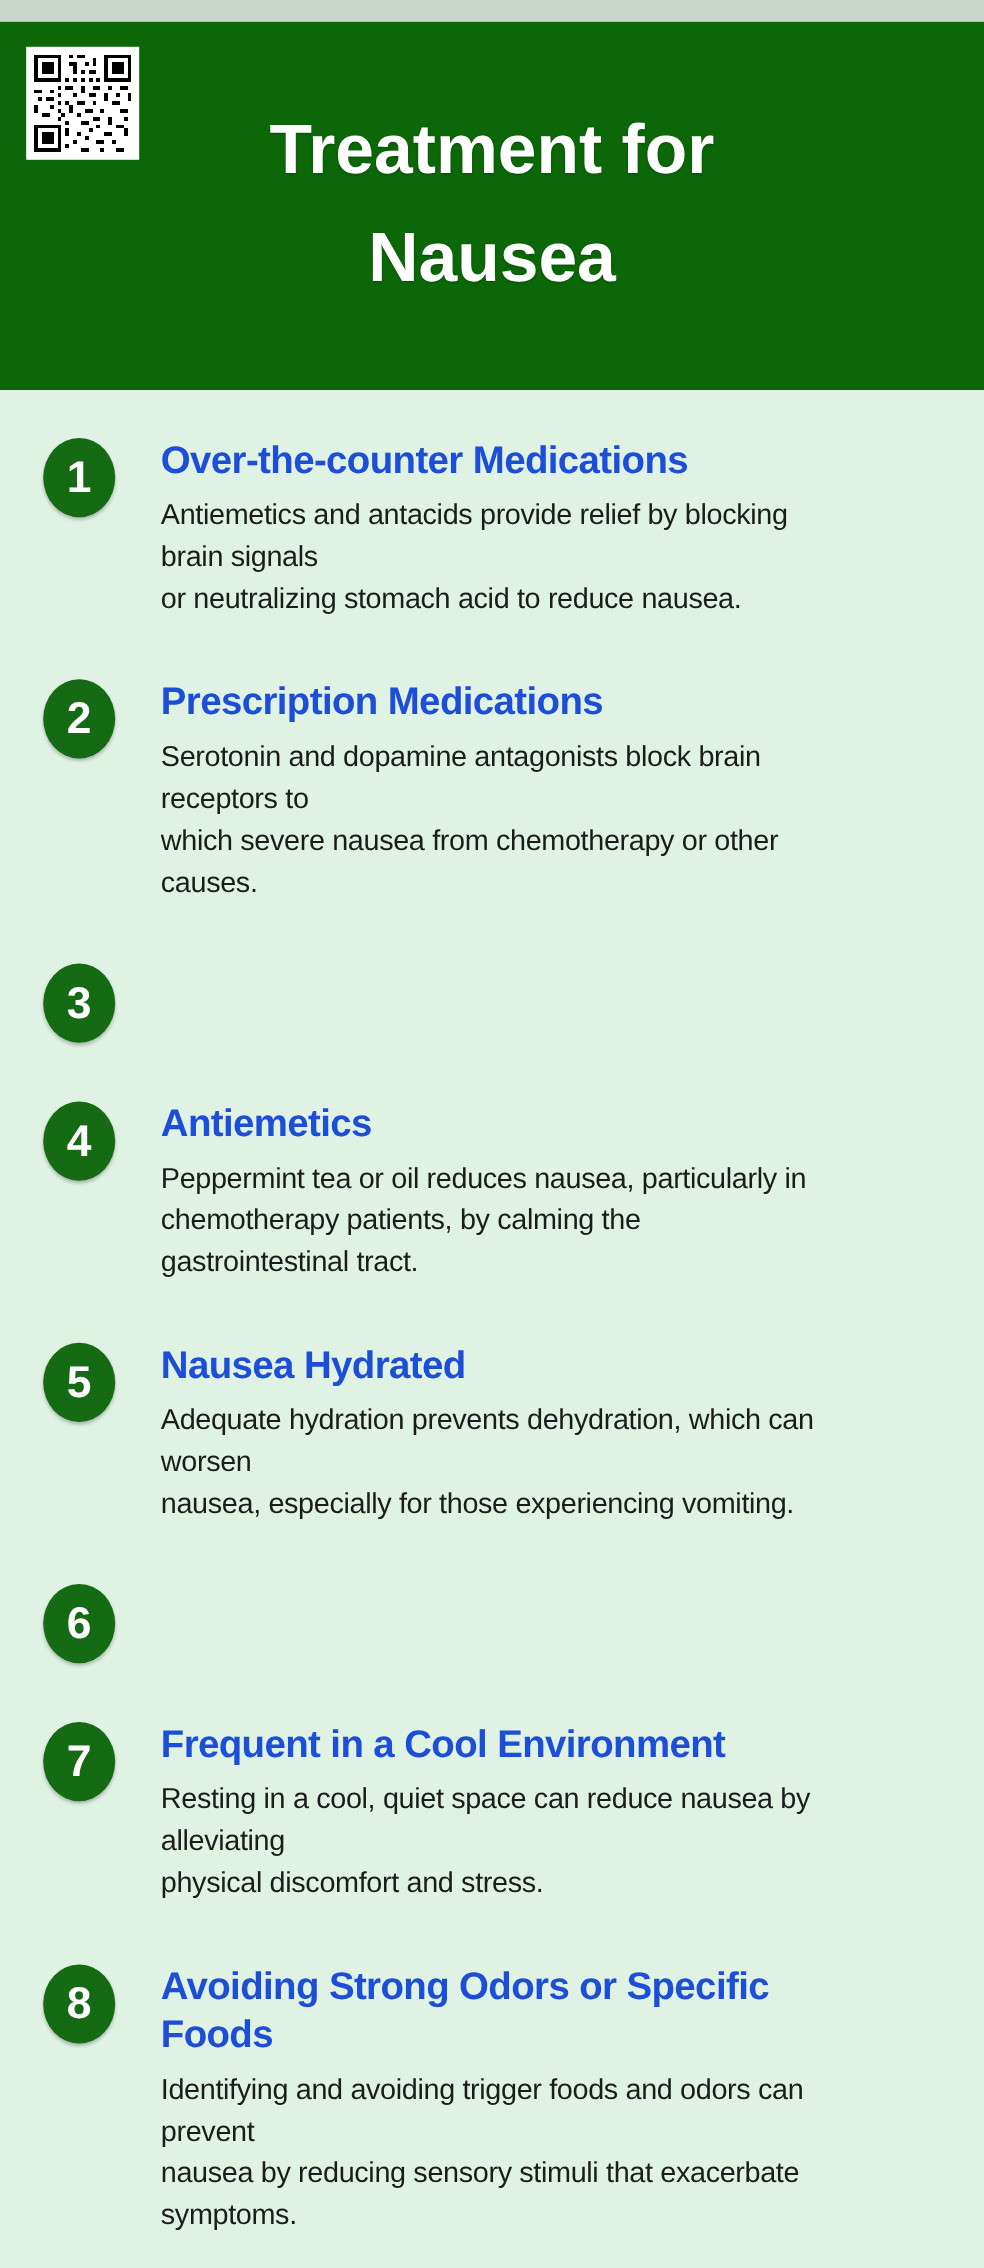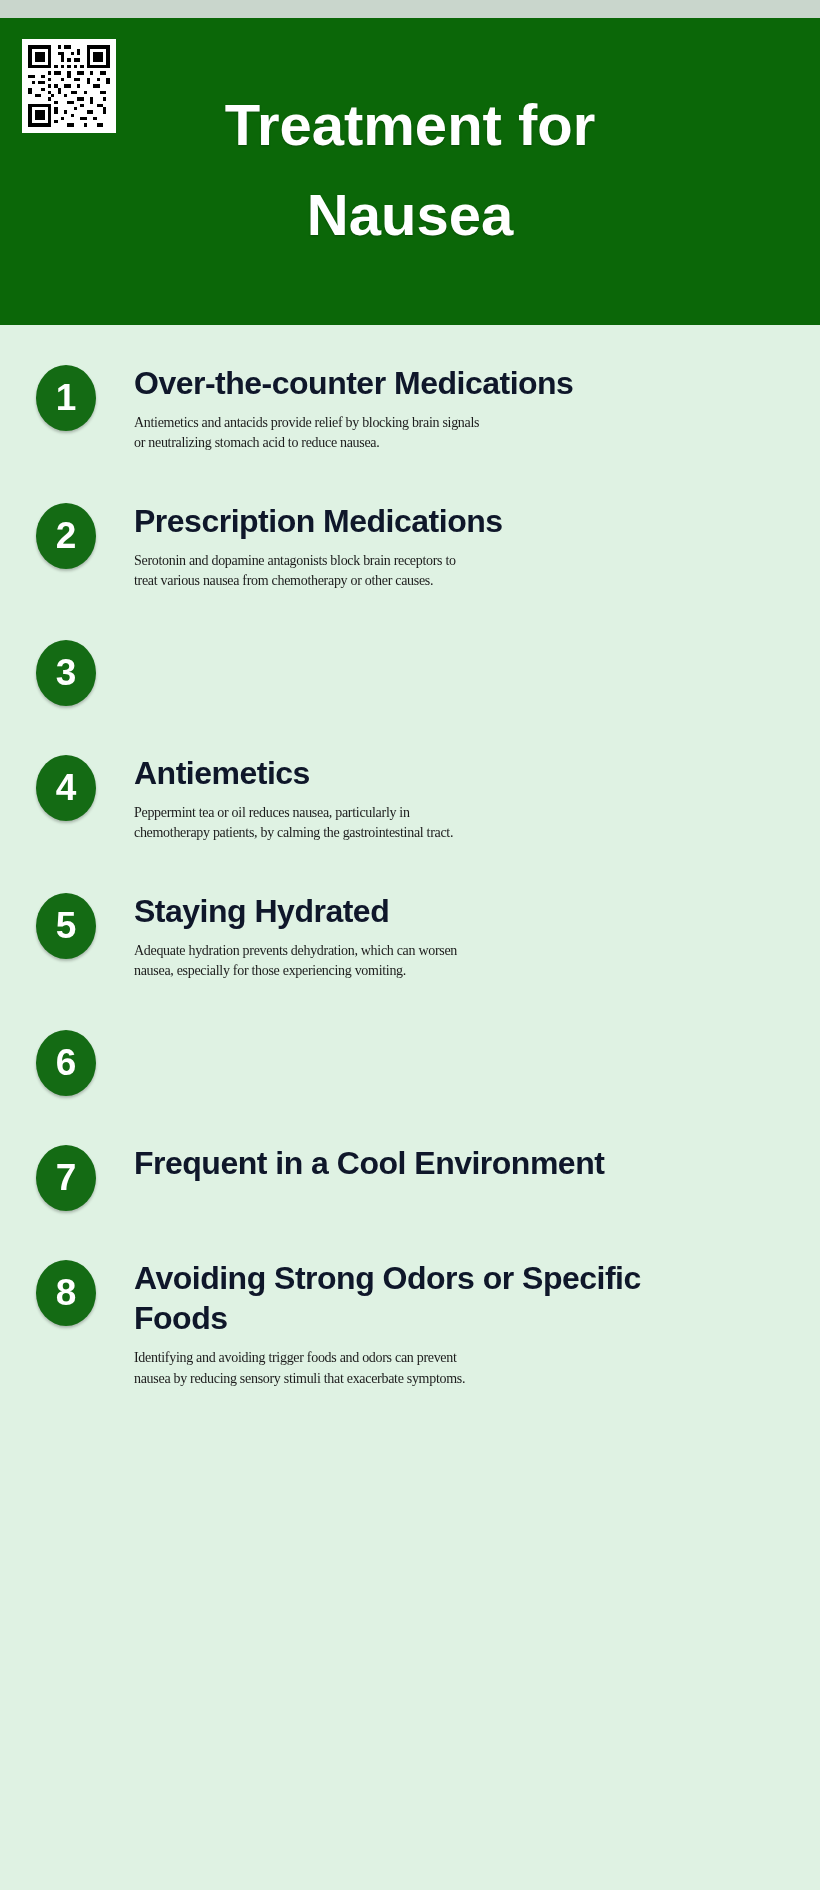--- a/index.html
+++ b/index.html
@@ -34,28 +34,28 @@
     flex: 0 0 auto;
     width: 60px; height: 66px; border-radius: 50%;
     background: #146b14; color: #ffffff;
     display: flex; align-items: center; justify-content: center;
     font-size: 37px; font-weight: 700;
     box-shadow: 0 2px 3px rgba(0,0,0,0.25);
     margin-right: 26px; margin-top: 2px;
   }
   .content { max-width: 560px; }
   .content .title {
-    font-size: 32px; font-weight: 700; color: #0f172a;
+    font-size: 32px; font-weight: 700; color: #1d4ed8;
     letter-spacing: -0.5px; line-height: 1.25; white-space: pre-line;
     margin-left: 12px;
   }
   .content .desc {
     margin-top: 10px; margin-left: 12px;
-    font-size: 14px; color: #1c1c1c; line-height: 1.45;
-    letter-spacing: -0.3px; white-space: pre-line; font-family: Liberation Serif, serif;
+    font-size: 24px; color: #1c1c1c; line-height: 1.45;
+    letter-spacing: -0.3px; white-space: pre-line;
   }
 </style>
 </head>
 <body>
 
 <div class="page">
 
   <div class="header">
     <div class="qr">
       <svg viewBox="0 0 29 29" shape-rendering="crispEdges" aria-hidden="true">
@@ -155,21 +155,21 @@
       </div>
     </div>
 
     <div class="item">
       <div class="badge">
           <span>2</span>
         </div>
       <div class="content">
         <h2 class="title">Prescription Medications</h2>
         <p class="desc">Serotonin and dopamine antagonists block brain receptors to
-treat various nausea from chemotherapy or other causes.</p>
+which severe nausea from chemotherapy or other causes.</p>
       </div>
     </div>
 
     <div class="item">
       <div class="badge">
           <span>3</span>
         </div>
     </div>
 
     <div class="item">
@@ -181,38 +181,40 @@
         <p class="desc">Peppermint tea or oil reduces nausea, particularly in
 chemotherapy patients, by calming the gastrointestinal tract.</p>
       </div>
     </div>
 
     <div class="item">
       <div class="badge">
           <span>5</span>
         </div>
       <div class="content">
-        <h2 class="title">Staying Hydrated</h2>
+        <h2 class="title">Nausea Hydrated</h2>
         <p class="desc">Adequate hydration prevents dehydration, which can worsen
 nausea, especially for those experiencing vomiting.</p>
       </div>
     </div>
 
     <div class="item">
       <div class="badge">
           <span>6</span>
         </div>
     </div>
 
     <div class="item">
       <div class="badge">
           <span>7</span>
         </div>
       <div class="content">
         <h2 class="title">Frequent in a Cool Environment</h2>
+        <p class="desc">Resting in a cool, quiet space can reduce nausea by alleviating
+physical discomfort and stress.</p>
       </div>
     </div>
 
     <div class="item">
       <div class="badge">
           <span>8</span>
         </div>
       <div class="content">
         <h2 class="title">Avoiding Strong Odors or Specific
 Foods</h2>

